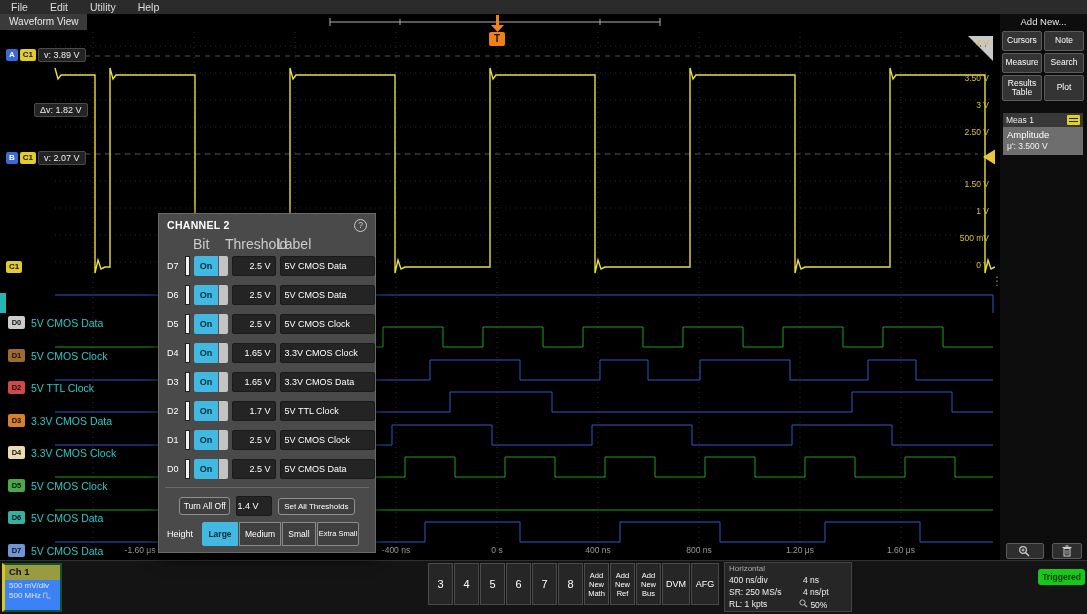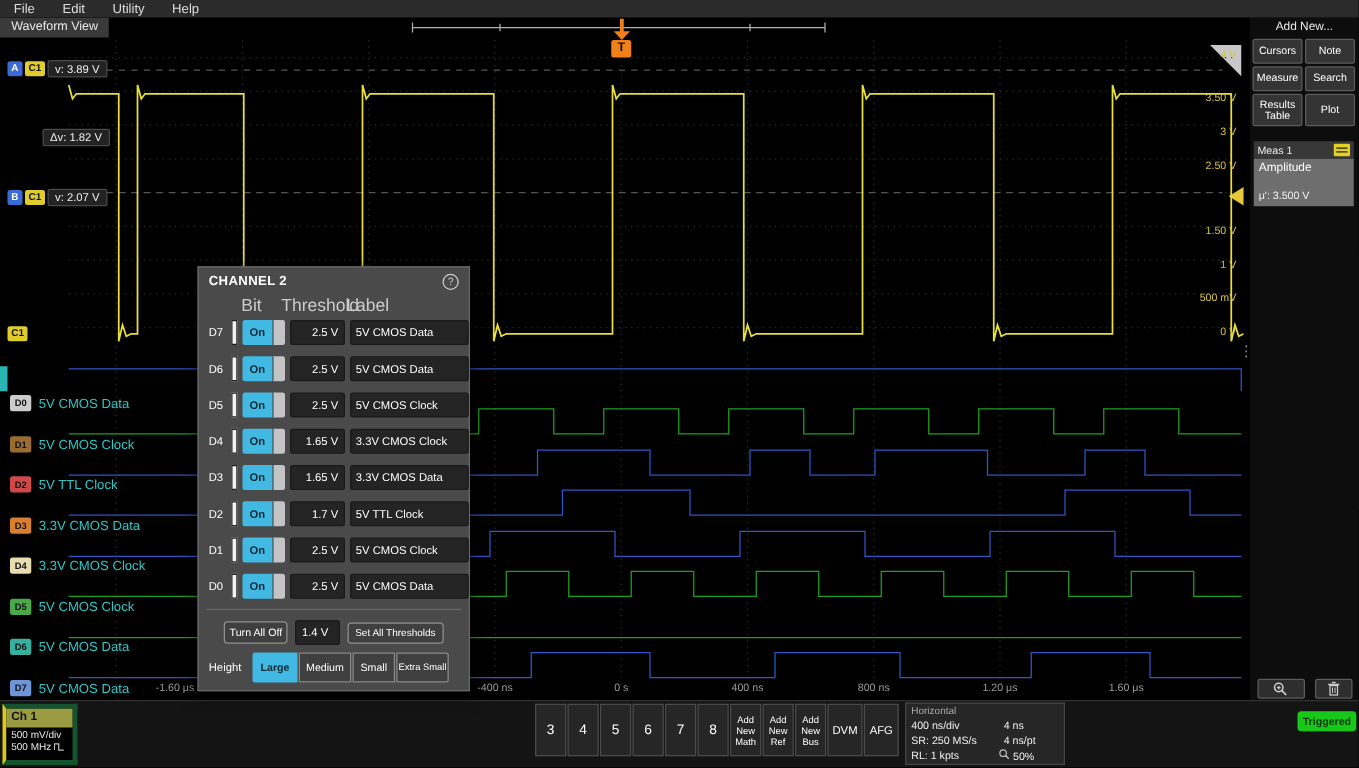--- a/index.html
+++ b/index.html
@@ -47,49 +47,49 @@
   .dtoggle { display:flex; width:34px; height:20px; margin-left:2px; }
   .dtog-on { width:24px; background:#41b9e3; color:#0a2a33; font-size:9px; font-weight:bold; text-align:center; line-height:20px; border-radius:2px 0 0 2px; }
   .dtog-knob { width:10px; background:#c4c4c4; border-left:1px solid #555; border-radius:0 2px 2px 0; }
   .field { background:#242424; border:1px solid #1a1a1a; color:#fff; font-size:9px; line-height:18px; height:20px; border-radius:2px; }
   .dthr { width:44px; margin-left:4px; text-align:right; padding-right:4px; }
   .dlab { width:96px; margin-left:4px; padding-left:4px; white-space:nowrap; overflow:hidden; }
   .dsep { height:1px; background:#6a6a6a; margin:4px 6px; }
   #dialog-bottom { height:28px; display:flex; align-items:center; padding:0 20px; gap:6px; }
   .dbtn { background:#3f3f3f; border:1px solid #909090; border-radius:3px; color:#fff; font-size:8.5px; text-align:center; padding:3px 2px; }
   #btn-turnoff { width:62px; }
-  #field-allthr { width:42px; text-align:center; padding-right:4px; }
+  #field-allthr { width:42px; text-align:left; padding-right:4px; }
   #btn-setall { width:94px; font-size:8px; }
   #dialog-height { height:32px; display:flex; align-items:center; padding:0 6px 4px 8px; gap:1px; }
   #height-label { font-size:9px; color:#fff; width:34px; }
   .hbtn { background:#3f3f3f; border:1px solid #8a8a8a; color:#fff; font-size:8.5px; text-align:center; height:24px; display:flex; align-items:center; justify-content:center; line-height:1.05; }
   .hbtn.sel { background:#41b9e3; color:#0a2a33; font-weight:bold; border-color:#41b9e3; }
   #h-large{width:36px; border-radius:2px 0 0 2px;text-align:center;} #h-med{width:42px;} #h-small{width:34px;} #h-xs{width:42px; font-size:7.5px; border-radius:0 2px 2px 0;}
 
   
   #sidebar { position:absolute; left:1000px; top:14px; width:87px; height:546px; background:#0d0d0d; }
   #sidebar-title { text-align:center; font-size:9.5px; color:#e8e8e8; padding-top:2px; }
   #addnew-grid { position:absolute; left:2px; top:17px; width:84px; display:flex; flex-wrap:wrap; gap:2px; }
   .sbtn { background:#343434; border:1px solid #5c5c5c; border-radius:2px; color:#fff; font-size:8.5px; display:flex; align-items:center; justify-content:center; text-align:center; width:40px; height:20px; line-height:1.1; }
   .sbtn.tall { height:26px; }
   #meas-panel { position:absolute; left:3px; top:99px; width:80px; }
   #meas-head { height:14px; background:#383838; display:flex; align-items:center; justify-content:space-between; padding:0 3px; }
   #meas-head .t { font-size:8.5px; color:#eee; }
   #meas-icon { width:13px; height:10px; background:#e0d028; border-radius:1px; position:relative; }
   #meas-icon:before { content:""; position:absolute; left:2px; top:3px; width:9px; height:1px; background:#222; box-shadow:0 3px 0 #222; }
   #meas-body { background:#6e6e6e; padding:2px 4px 4px; }
   #meas-name { font-size:9.5px; color:#fff; }
-  #meas-val { font-size:8.5px; color:#f2f2f2; margin-top:11px; }
+  #meas-val { font-size:8.5px; color:#f2f2f2; margin-top:1px; }
   #plot-tools { position:absolute; left:6px; top:529px; display:flex; gap:8px; }
   .tool-btn { width:38px; height:16px; background:#2e2e2e; border:1px solid #5c5c5c; border-radius:2px; display:flex; align-items:center; justify-content:center; }
   .tool-btn.narrow { width:30px; }
 
   
   #bottombar { position:absolute; left:0; top:560px; width:1087px; height:54px; background:#141414; border-top:1px solid #303030; }
-  .chan-badge { position:absolute; top:2px; width:60px; height:49px; background:#000000; border:4px solid #14532d; }
+  .chan-badge { position:absolute; top:2px; width:60px; height:49px; background:#3b82f6; border:2px solid #14532d; }
   #ch1-badge { left:2px; border-left:3px solid #d8c820; }
   #ch2-badge { left:64px; border-left:3px solid #30c0c0; }
   .chan-head { height:15px; font-size:9.5px; font-weight:bold; color:#101010; padding:1px 4px; }
   #ch1-badge .chan-head { background:#9a9a40; }
   #ch2-badge .chan-head { background:#46c0c0; }
   .chan-line { font-size:8px; color:#e8e8e8; padding:1px 4px 0; white-space:nowrap; display:flex; align-items:center; gap:2px; }
   #btn-strip { position:absolute; left:428px; top:2px; display:flex; gap:1px; }
   .numbtn { width:25px; height:42px; background:#262626; border:1px solid #4a4a4a; color:#fff; font-size:11px; display:flex; align-items:center; justify-content:center; }
   .addbtn { width:25px; height:42px; background:#262626; border:1px solid #4a4a4a; color:#fff; font-size:7.5px; text-align:center; display:flex; align-items:center; justify-content:center; line-height:1.2; }
   .widebtn { width:28px; height:42px; background:#262626; border:1px solid #4a4a4a; color:#fff; font-size:9px; display:flex; align-items:center; justify-content:center; }

